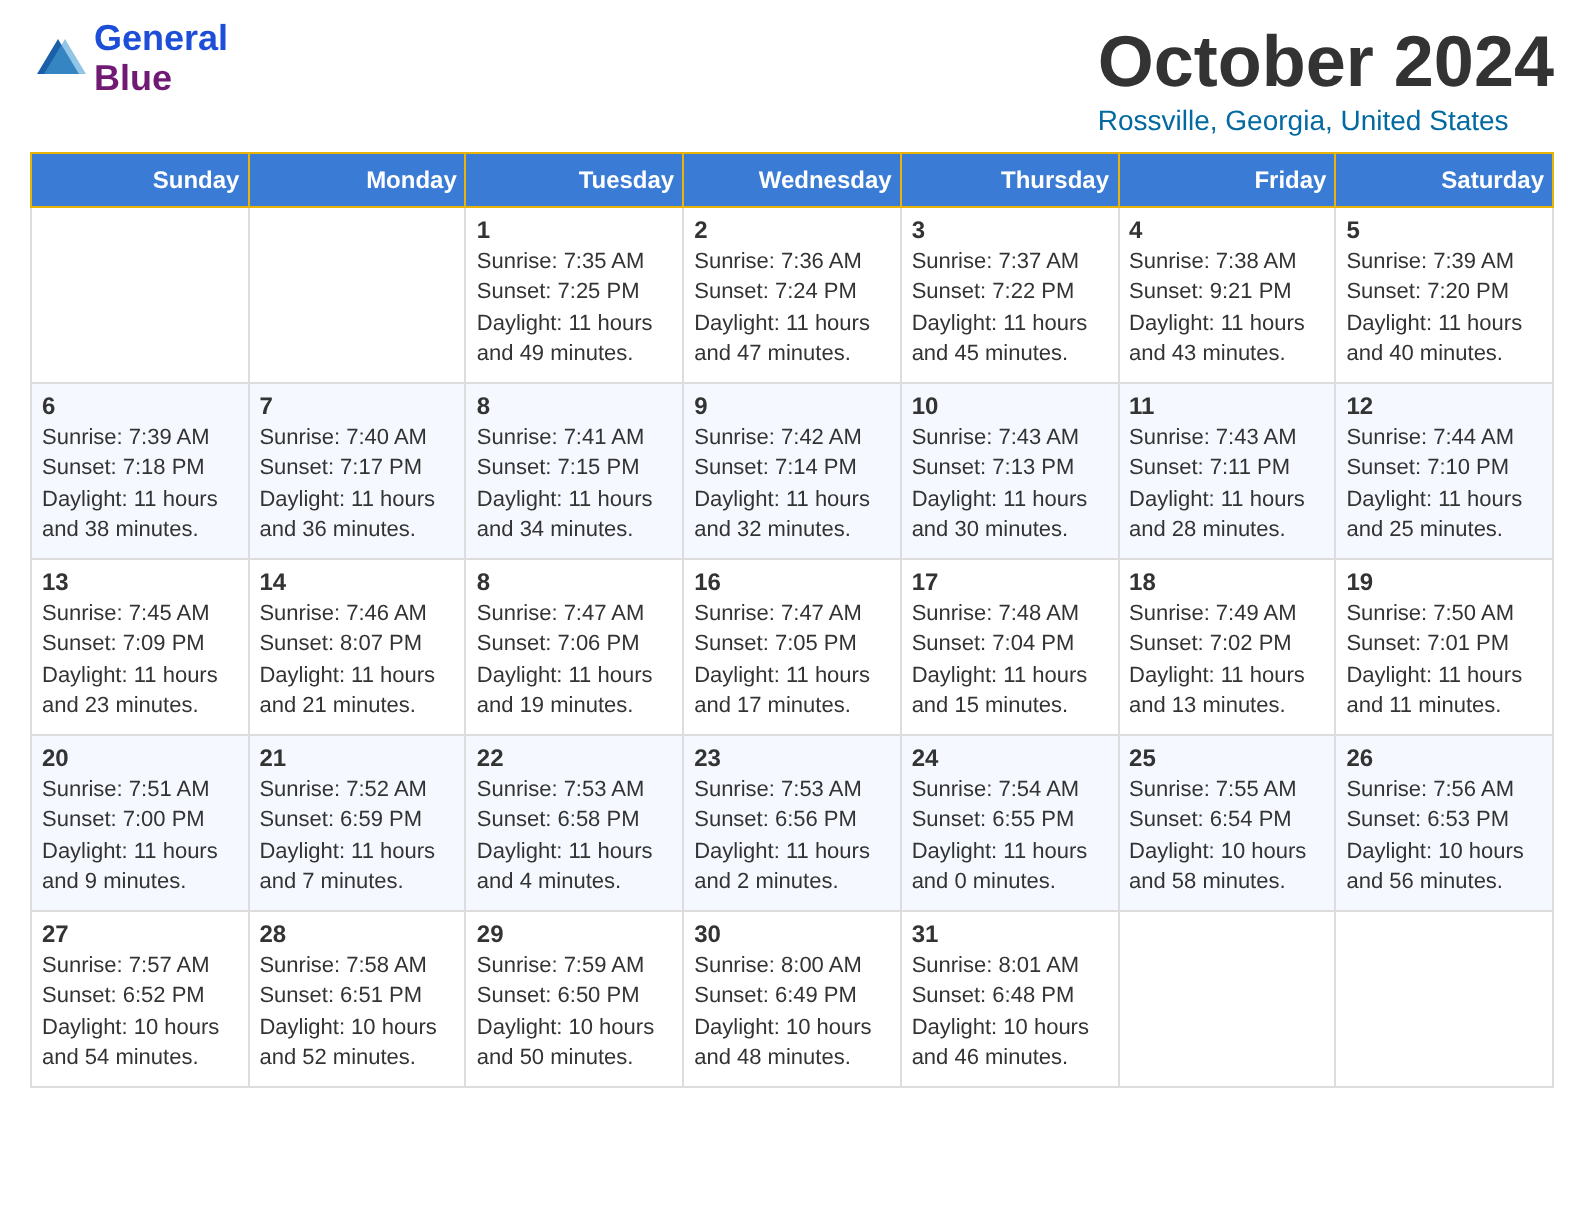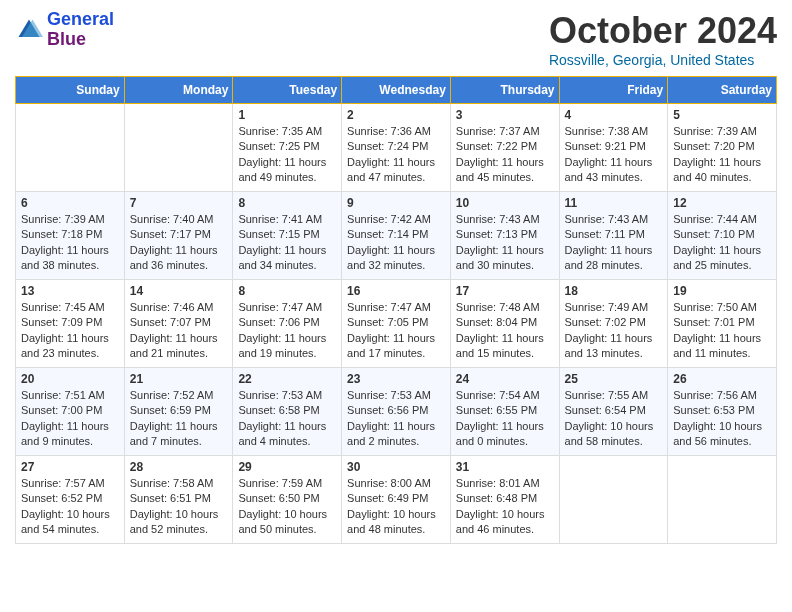--- a/index.html
+++ b/index.html
@@ -206,39 +206,39 @@
       <tr>
         <td>
           <span class="day-num">13</span>
           <div class="day-info">Sunrise: 7:45 AM
 Sunset: 7:09 PM
 Daylight: 11 hours and 23 minutes.</div>
         </td>
         <td>
           <span class="day-num">14</span>
           <div class="day-info">Sunrise: 7:46 AM
-Sunset: 7:07 PM
+Sunset: 8:07 PM
 Daylight: 11 hours and 21 minutes.</div>
         </td>
         <td>
           <span class="day-num">8</span>
           <div class="day-info">Sunrise: 7:47 AM
 Sunset: 7:06 PM
 Daylight: 11 hours and 19 minutes.</div>
         </td>
         <td>
           <span class="day-num">16</span>
           <div class="day-info">Sunrise: 7:47 AM
 Sunset: 7:05 PM
 Daylight: 11 hours and 17 minutes.</div>
         </td>
         <td>
           <span class="day-num">17</span>
           <div class="day-info">Sunrise: 7:48 AM
-Sunset: 8:04 PM
+Sunset: 7:04 PM
 Daylight: 11 hours and 15 minutes.</div>
         </td>
         <td>
           <span class="day-num">18</span>
           <div class="day-info">Sunrise: 7:49 AM
 Sunset: 7:02 PM
 Daylight: 11 hours and 13 minutes.</div>
         </td>
         <td>
           <span class="day-num">19</span>

